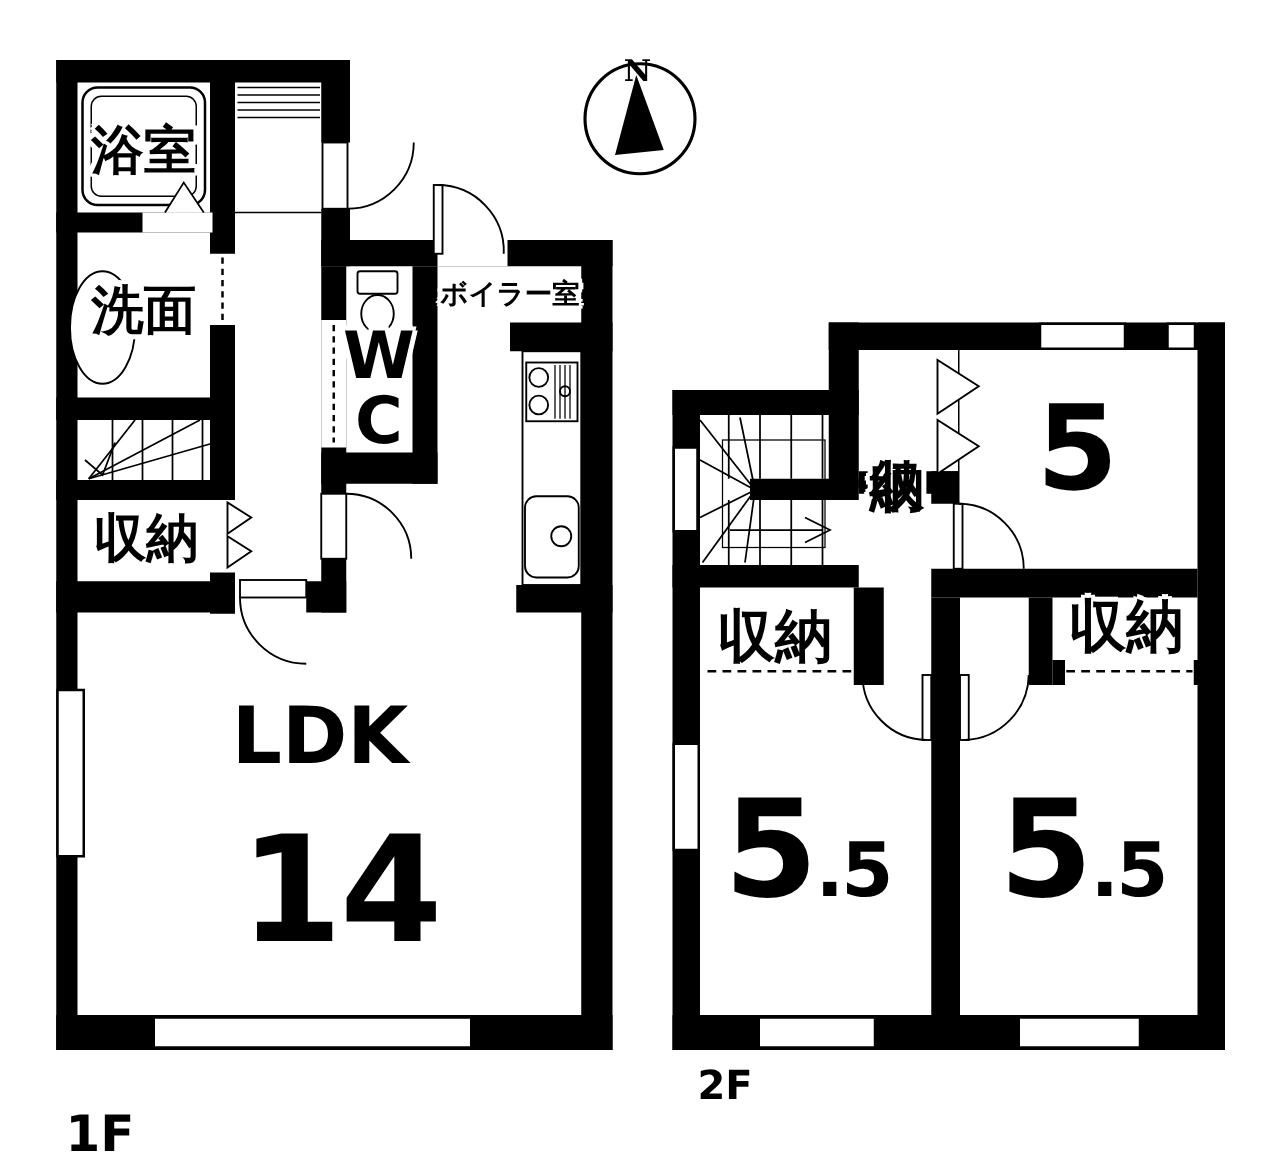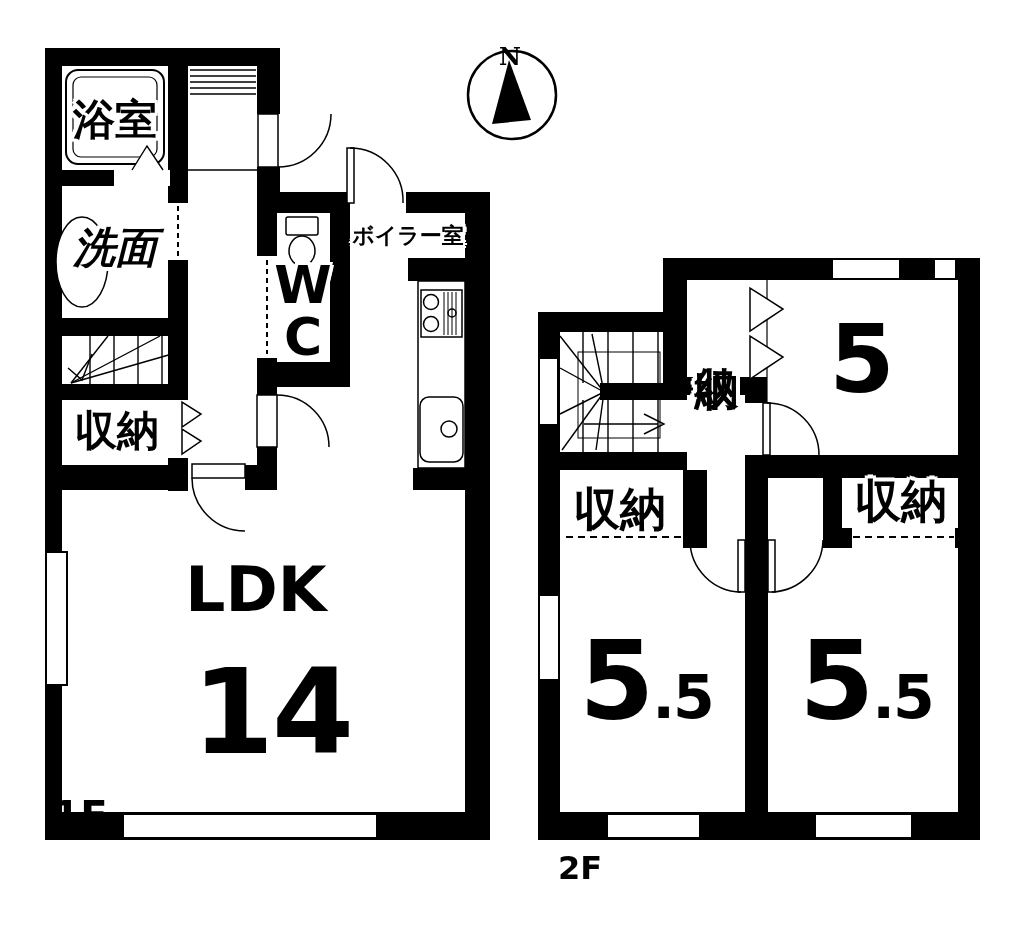--- a/index.html
+++ b/index.html
@@ -200,28 +200,28 @@
     <line x1="853" y1="537" x2="954" y2="537"></line>
   </g>
 
   <g>
     <circle cx="512" cy="95" r="44" fill="#fff" stroke="#000" stroke-width="2.5"></circle>
     <polygon points="509,60 492,124 531,120" fill="#000"></polygon>
   </g>
 </svg>
 
 <div class="lbl halo cjk" style="left:115px;top:120px;">浴室</div>
-<div class="lbl halo cjk" style="left:115px;top:248px;font-style:italic;">洗面</div>
+<div class="lbl halo cjk" style="left:115px;top:248px;">洗面</div>
 <div class="lbl halo cjk" style="left:117px;top:431px;">収納</div>
 <div class="lbl halo" style="left:303px;top:311px;font-size:52px;">W
 C</div>
 <div class="lbl halo" style="left:408px;top:236px;font-size:22px;">ボイラー室</div>
 <div class="lbl" style="left:256px;top:589px;font-size:63px;">LDK</div>
 <div class="lbl size-num" style="left:272px;top:712px;font-size:118px;">14</div>
-<div class="lbl" style="left:80px;top:816px;font-size:40px;">1F</div>
+<div class="lbl" style="left:80px;top:908px;font-size:40px;">1F</div>
 
 <div class="lbl halo vert" style="left:717px;top:332px;font-size:44px;">収納</div>
 <div class="lbl size-num" style="left:861px;top:360px;font-size:94px;">5</div>
 <div class="lbl halo" style="left:620px;top:509px;font-size:46px;">収納</div>
 <div class="lbl halo" style="left:901px;top:501px;font-size:46px;">収納</div>
 <div class="lbl size-num" style="left:646px;top:681px;font-size:108px;"><span>5</span><span class="frac">.5</span></div>
 <div class="lbl size-num" style="left:866px;top:681px;font-size:108px;"><span>5</span><span class="frac">.5</span></div>
 <div class="lbl" style="left:580px;top:868px;font-size:32px;">2F</div>
 
 <div class="lbl" style="left:510px;top:57px;font-size:24px;font-family:'DejaVu Serif',serif;">N</div>

